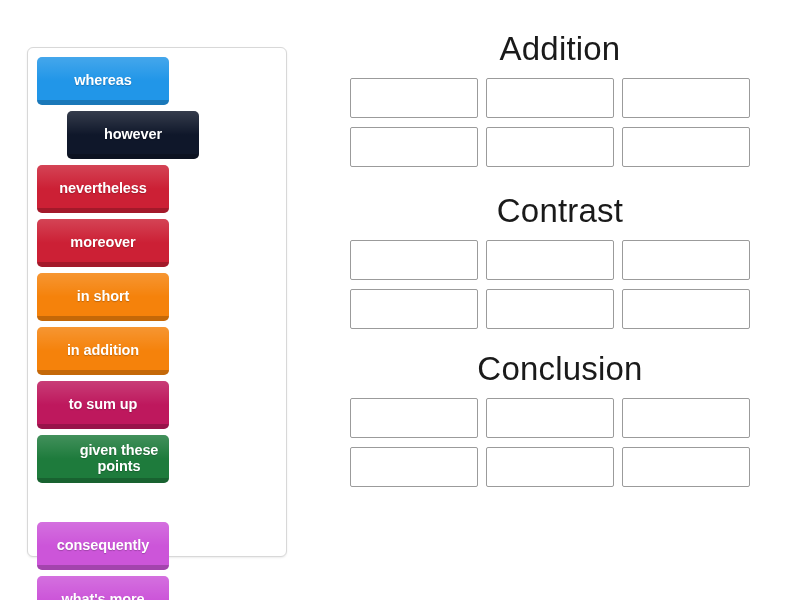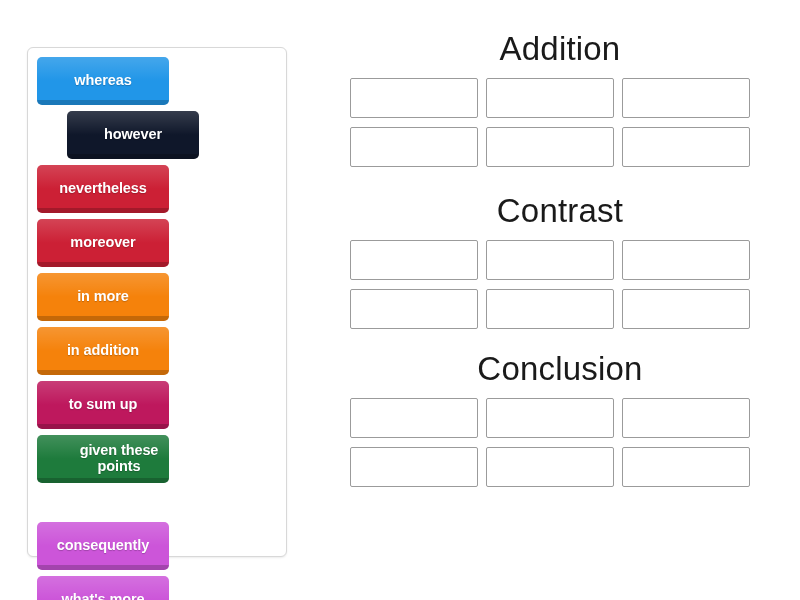--- a/index.html
+++ b/index.html
@@ -136,21 +136,21 @@
         <div class="tile" style="background: #0f172a; margin-left: 33px;">
           <span class="tile-label">however</span>
         </div>
         <div class="tile" style="background: rgb(204, 32, 53);">
           <span class="tile-label">nevertheless</span>
         </div>
         <div class="tile" style="background: rgb(204, 32, 53);">
           <span class="tile-label">moreover</span>
         </div>
         <div class="tile" style="background: rgb(245, 130, 11);">
-          <span class="tile-label">in more</span>
+          <span class="tile-label">in short</span>
         </div>
         <div class="tile" style="background: rgb(245, 130, 11);">
           <span class="tile-label">in addition</span>
         </div>
         <div class="tile" style="background: #be185d;">
           <span class="tile-label">to sum up</span>
         </div>
         <div class="tile" style="background: rgb(30, 123, 60); padding-left: 36px;">
           <span class="tile-label">given these points</span>
         </div>

